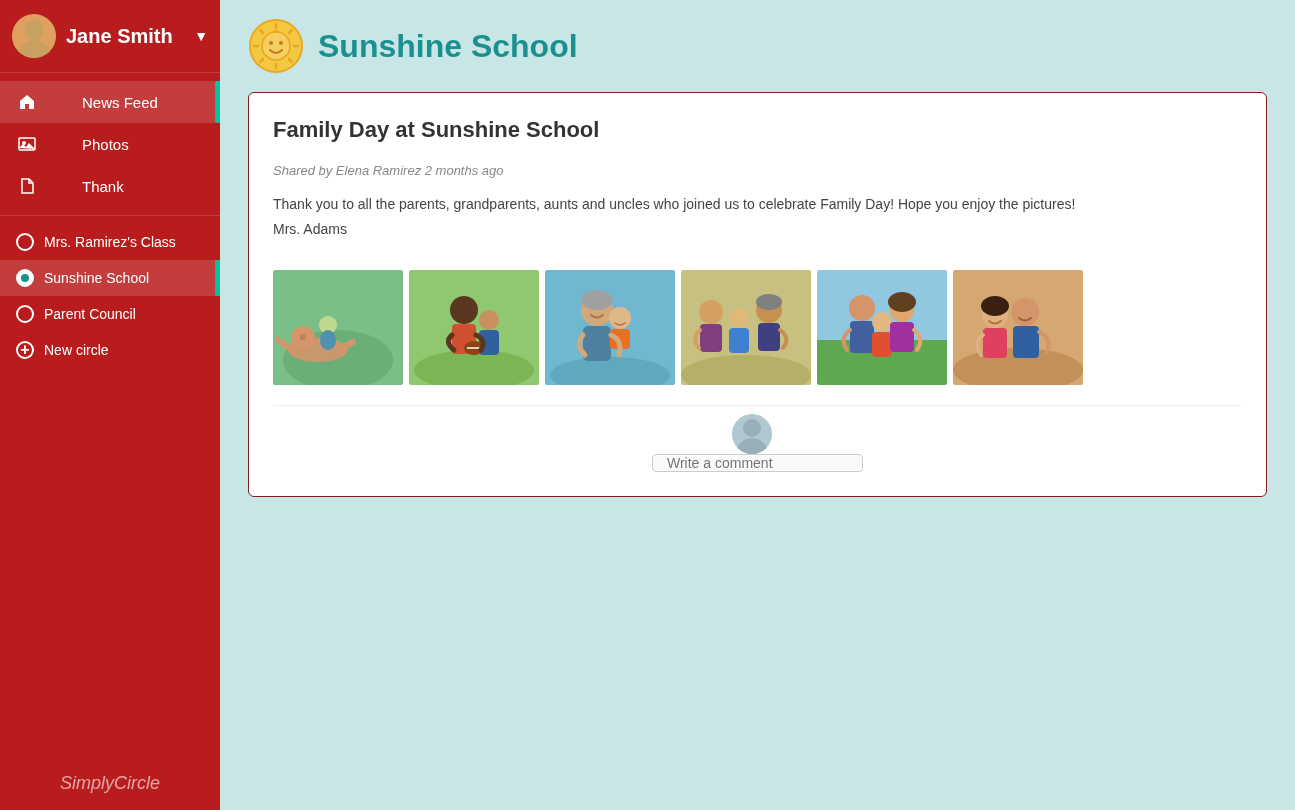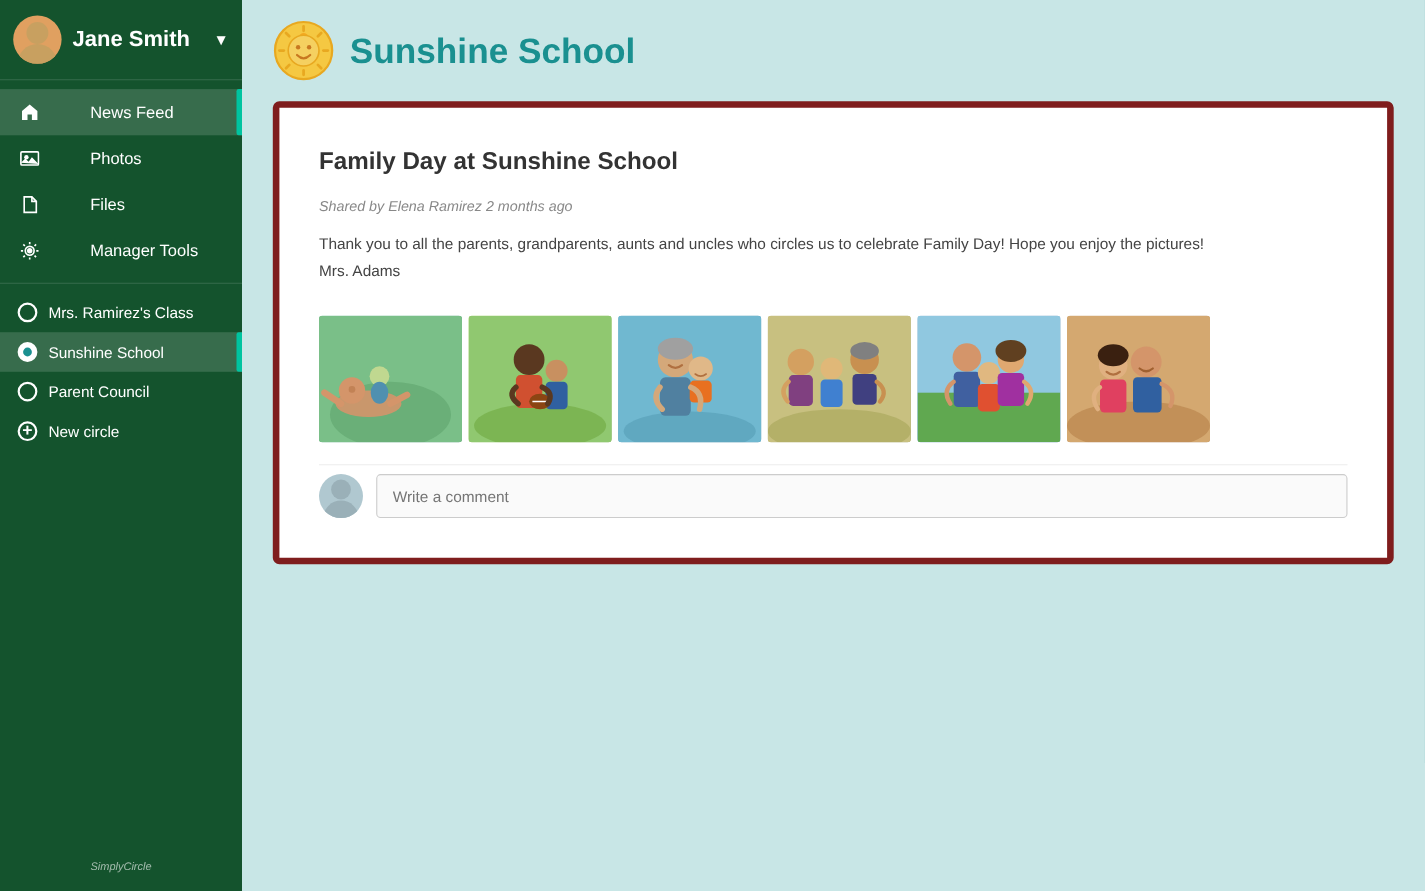--- a/index.html
+++ b/index.html
@@ -2,21 +2,21 @@
 <html><head>
   <meta charset="utf-8">
   <style>
     * { margin: 0; padding: 0; box-sizing: border-box; }
     body { font-family: Arial, sans-serif; background: #b2d8d8; display: flex; height: 810px; overflow: hidden; }
 
     
     #sidebar {
       width: 220px;
       min-width: 220px;
-      background: #14532d;
+      background: #b91c1c;
       display: flex;
       flex-direction: column;
       height: 810px;
       position: relative;
     }
 
     #user-section {
       display: flex;
       align-items: center;
       padding: 14px 12px;
@@ -150,21 +150,21 @@
       justify-content: center;
       font-size: 16px;
       font-weight: bold;
       line-height: 1;
     }
 
     #sidebar-footer {
       padding: 16px;
       text-align: center;
       color: rgba(255,255,255,0.6);
-      font-size: 10px;
+      font-size: 18px;
       font-style: italic;
     }
 
     
     #main-content {
       flex: 1;
       background: #c8e6e6;
       display: flex;
       flex-direction: column;
       overflow-y: auto;
@@ -187,22 +187,22 @@
     #school-name-text {
       font-size: 32px;
       font-weight: bold;
       color: #1a9090;
     }
 
     #post-card {
       margin: 0 28px 28px 28px;
       background: white;
       border-radius: 6px;
-      border: 6px solid #7f1d1d;
-      padding: 36px;
+      border: 1px solid #7f1d1d;
+      padding: 24px;
     }
 
     #post-title {
       font-size: 22px;
       font-weight: bold;
       color: #333;
       margin-bottom: 4px;
     }
 
     #post-subtitle {
@@ -252,20 +252,21 @@
     .photo-thumb svg {
       width: 100%;
       height: 100%;
     }
 
     #comment-section {
       display: flex;
       align-items: center;
       padding-top: 8px;
       border-top: 1px solid #eee;
+      flex-direction: column;
     }
 
     #commenter-avatar {
       width: 40px;
       height: 40px;
       border-radius: 50%;
       background: #b0c8d0;
       margin-right: 12px;
       flex-shrink: 0;
       overflow: hidden;
@@ -352,33 +353,23 @@
       <span>Photos</span>
     </div>
 
     <div class="nav-item">
       <span class="nav-icon">
         <svg width="18" height="18" viewBox="0 0 18 18" fill="white">
           <path d="M4 2h7l4 4v10H4z" fill="none" stroke="white" stroke-width="1.5"></path>
           <path d="M11 2v4h4" fill="none" stroke="white" stroke-width="1.5"></path>
         </svg>
       </span>
-      <span>Files</span>
-    </div>
-
-    <div class="nav-item">
-      <span class="nav-icon">
-        <svg width="18" height="18" viewBox="0 0 18 18" fill="white">
-          <circle cx="9" cy="9" r="2.5" fill="white"></circle>
-          <path d="M9 1v2M9 15v2M1 9h2M15 9h2M3.2 3.2l1.4 1.4M13.4 13.4l1.4 1.4M14.8 3.2l-1.4 1.4M4.6 13.4l-1.4 1.4" stroke="white" stroke-width="1.5" fill="none"></path>
-          <circle cx="9" cy="9" r="4" fill="none" stroke="white" stroke-width="1.5"></circle>
-        </svg>
-      </span>
-      <span>Manager Tools</span>
-    </div>
+      <span>Thank</span>
+    </div>
+
   </div>
 
   <div id="circles-section">
 
 
     <div class="circle-item-wrapper">
       <div class="circle-item">
         <div class="circle-dot"></div>
         <span>Mrs. Ramirez's Class</span>
       </div>
@@ -435,21 +426,21 @@
         <line x1="44" y1="12" x2="41" y2="15" stroke="#e8a820" stroke-width="2.5" stroke-linecap="round"></line>
         <line x1="15" y1="41" x2="12" y2="44" stroke="#e8a820" stroke-width="2.5" stroke-linecap="round"></line>
       </svg>
     </div>
     <span id="school-name-text">Sunshine School</span>
   </div>
 
   <div id="post-card">
     <div id="post-title">Family Day at Sunshine School</div>
     <div id="post-subtitle">Shared by Elena Ramirez 2 months ago</div>
-    <div id="post-body">Thank you to all the parents, grandparents, aunts and uncles who circles us to celebrate Family Day! Hope you enjoy the pictures!</div>
+    <div id="post-body">Thank you to all the parents, grandparents, aunts and uncles who joined us to celebrate Family Day! Hope you enjoy the pictures!</div>
     <div id="post-signature">Mrs. Adams</div>
 
     <div id="photo-grid">
 
       <div class="photo-thumb photo-1">
         <svg viewBox="0 0 130 115" xmlns="http://www.w3.org/2000/svg">
           <rect width="130" height="115" fill="#7abf88"></rect>
 
           <ellipse cx="65" cy="90" rx="55" ry="30" fill="#5a9f68" opacity="0.5"></ellipse>
 

